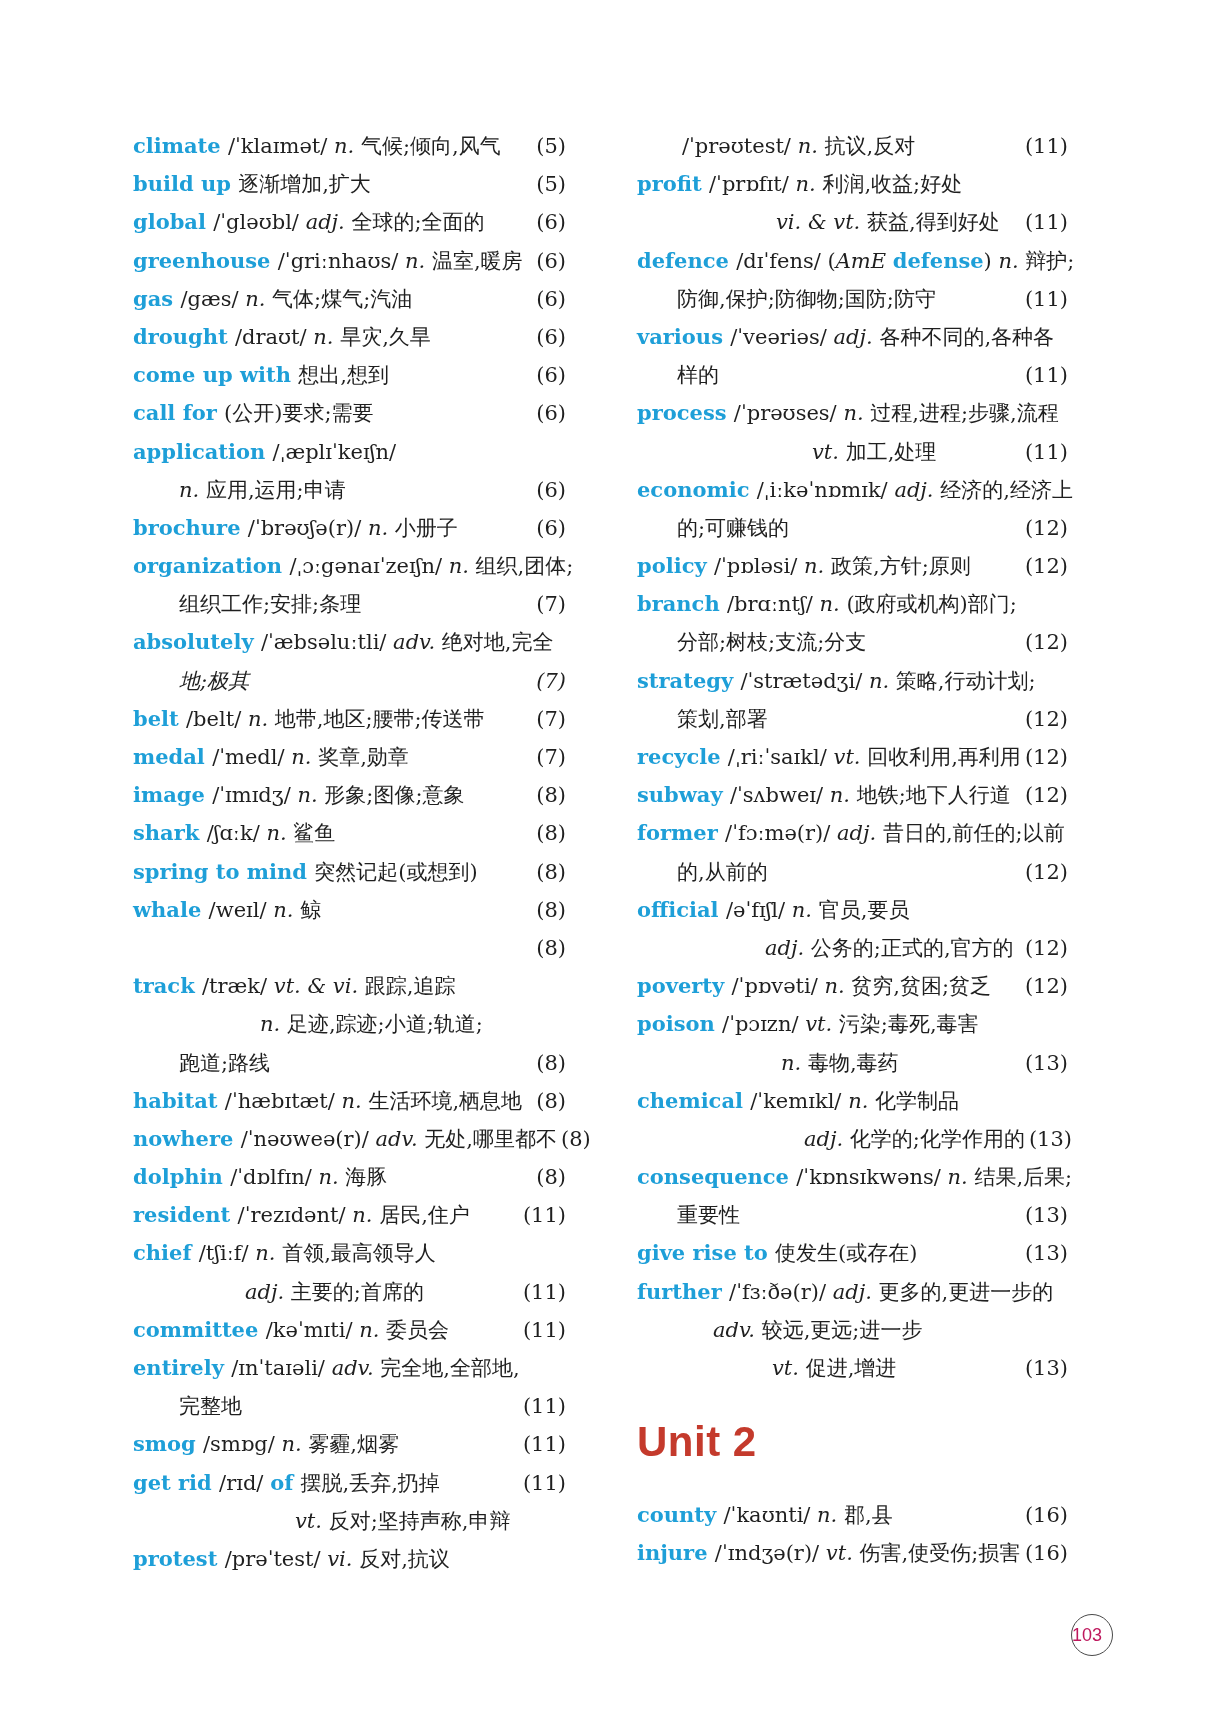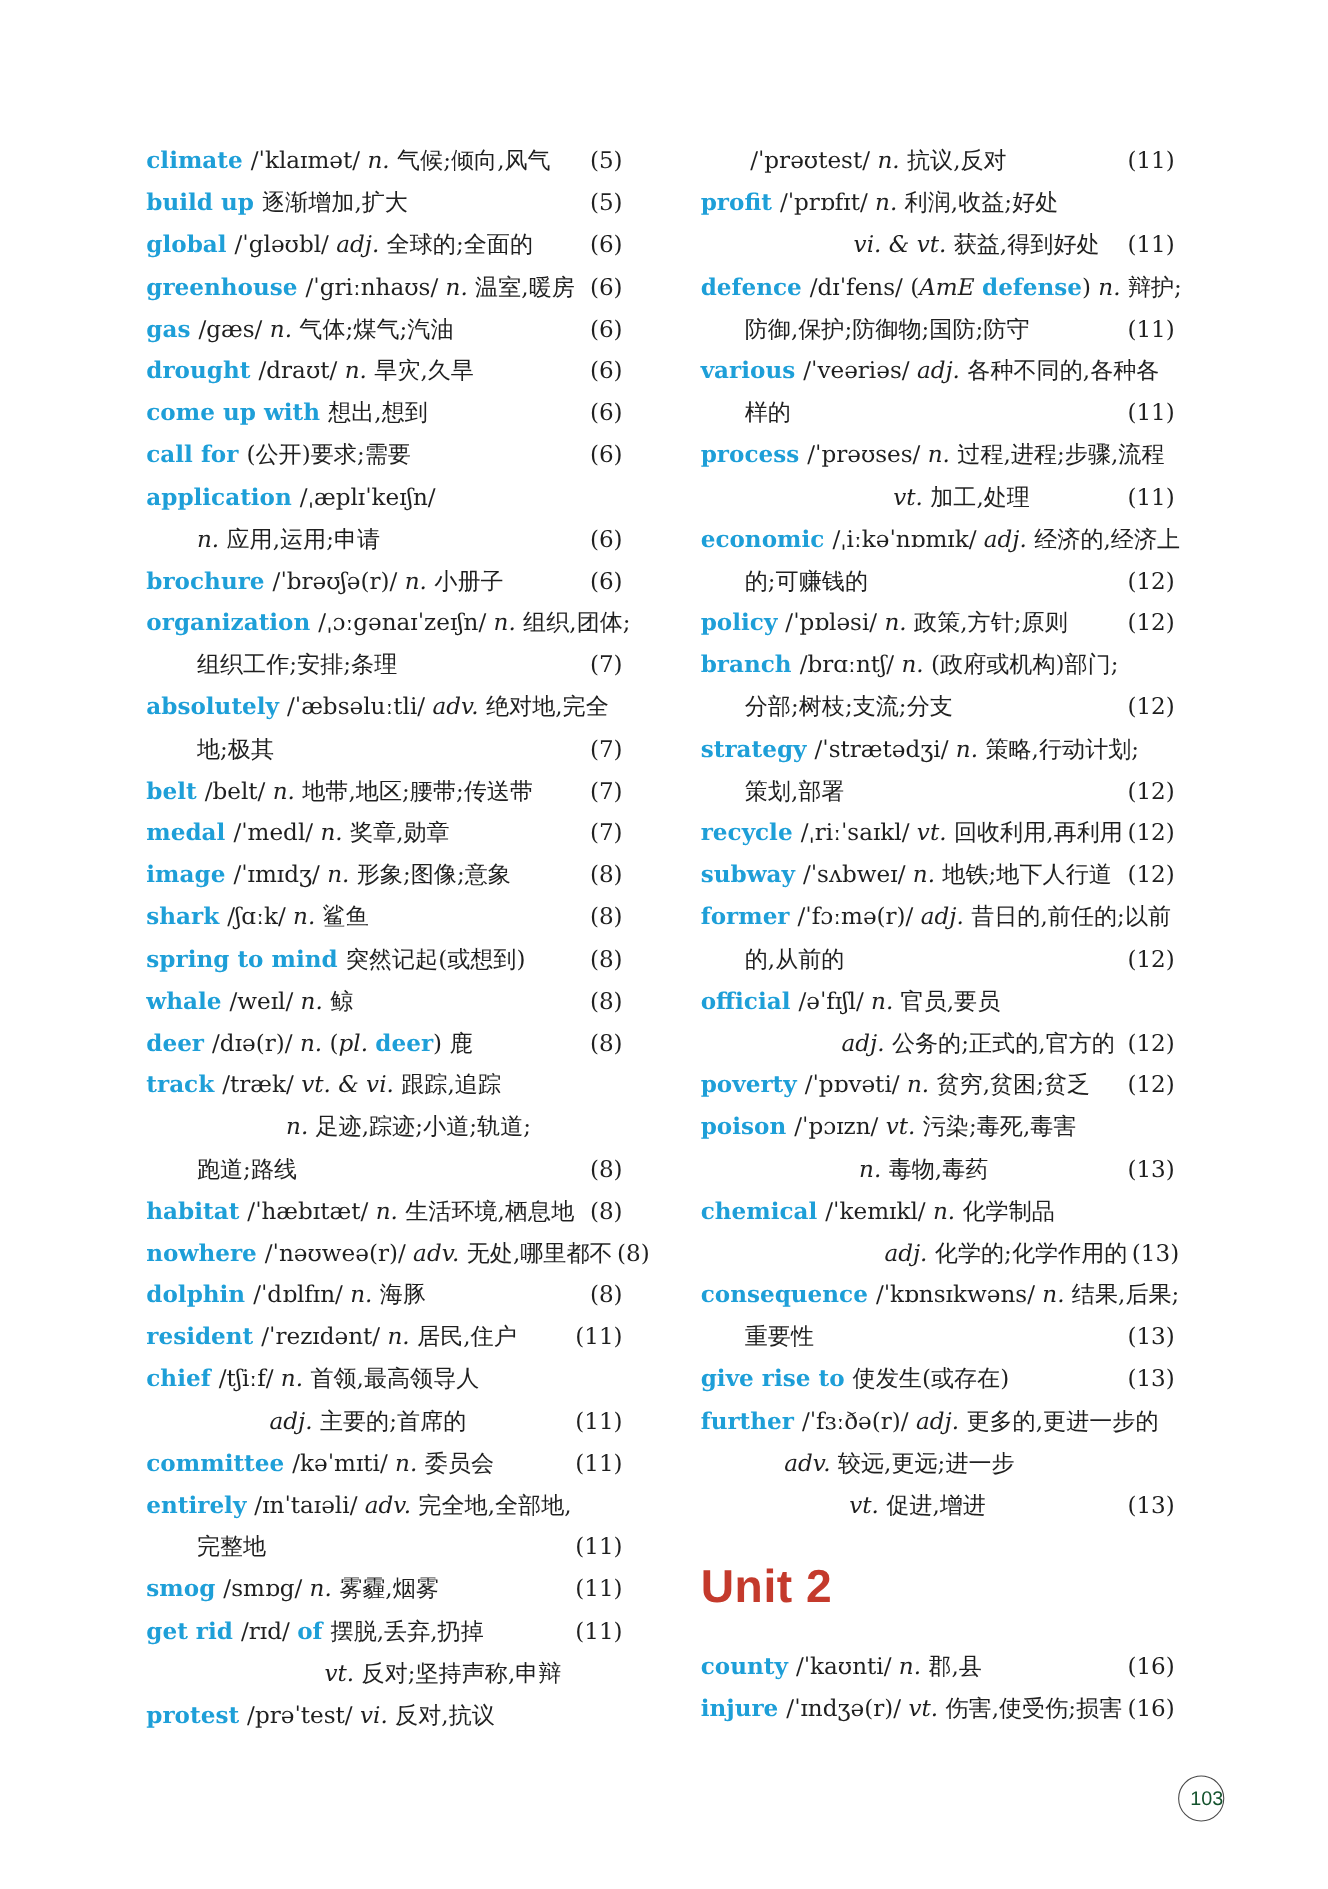--- a/index.html
+++ b/index.html
@@ -22,22 +22,22 @@
   .si{font-style:italic;}
   .sr{}
   .unit-heading{
     height:109px;display:flex;align-items:center;
     font-family:"Liberation Sans",sans-serif;font-weight:bold;
     font-size:42px;color:var(--red,#c43a2c);letter-spacing:.5px;
   }
   .page-badge{
     position:absolute;left:1071px;top:1614px;width:42px;height:42px;
     border:1.6px solid #4a4a4a;border-radius:50%;box-sizing:border-box;
-    display:flex;align-items:center;justify-content:flex-end;
-    font-family:"Liberation Sans",sans-serif;font-size:18px;color:#14532d;
+    display:flex;align-items:center;justify-content:flex-start;
+    font-family:"Liberation Sans",sans-serif;font-size:18px;color:#be185d;
   }
 </style>
 </head>
 <body>
 
 <div>
   <div class="col col-left" id="col-left">
       <div class="line">
         <span class="txt"><span class="sb">climate </span><span class="sr">/ˈklaɪmət/ </span><span class="si">n.</span><span class="sr"> 气候;倾向,风气</span></span>
         <span class="sp"></span>
@@ -95,21 +95,21 @@
         <span class="txt"><span class="sb">organization </span><span class="sr">/ˌɔːgənaɪˈzeɪʃn/ </span><span class="si">n.</span><span class="sr"> 组织,团体;</span></span>
       </div>
       <div class="line" style="padding-left: 46px;">
         <span class="txt"><span class="sr">组织工作;安排;条理</span></span>
         <span class="sp"></span>
         <span class="num">(7)</span>
       </div>
       <div class="line">
         <span class="txt"><span class="sb">absolutely </span><span class="sr">/ˈæbsəluːtli/ </span><span class="si">adv.</span><span class="sr"> 绝对地,完全</span></span>
       </div>
-      <div class="line" style="padding-left: 46px;">
+      <div class="line" style="padding-left: 46px; font-style: italic;">
         <span class="txt"><span class="sr">地;极其</span></span>
         <span class="sp"></span>
         <span class="num">(7)</span>
       </div>
       <div class="line">
         <span class="txt"><span class="sb">belt </span><span class="sr">/belt/ </span><span class="si">n.</span><span class="sr"> 地带,地区;腰带;传送带</span></span>
         <span class="sp"></span>
         <span class="num">(7)</span>
       </div>
       <div class="line">
@@ -131,21 +131,20 @@
         <span class="txt"><span class="sb">spring to mind </span><span class="sr">突然记起(或想到)</span></span>
         <span class="sp"></span>
         <span class="num">(8)</span>
       </div>
       <div class="line">
         <span class="txt"><span class="sb">whale </span><span class="sr">/weɪl/ </span><span class="si">n.</span><span class="sr"> 鲸</span></span>
         <span class="sp"></span>
         <span class="num">(8)</span>
       </div>
       <div class="line">
-        <span class="txt"><span class="sb">deer </span><span class="sr">/dɪə(r)/ </span><span class="si">n.</span><span class="sr"> (</span><span class="si">pl.</span><span class="sr"> </span><span class="sb">deer</span><span class="sr">) 鹿</span></span>
         <span class="sp"></span>
         <span class="num">(8)</span>
       </div>
       <div class="line">
         <span class="txt"><span class="sb">track </span><span class="sr">/træk/ </span><span class="si">vt. &amp; vi.</span><span class="sr"> 跟踪,追踪</span></span>
       </div>
       <div class="line" style="padding-left: 127px;">
         <span class="txt"><span class="si">n.</span><span class="sr"> 足迹,踪迹;小道;轨道;</span></span>
       </div>
       <div class="line" style="padding-left: 46px;">

